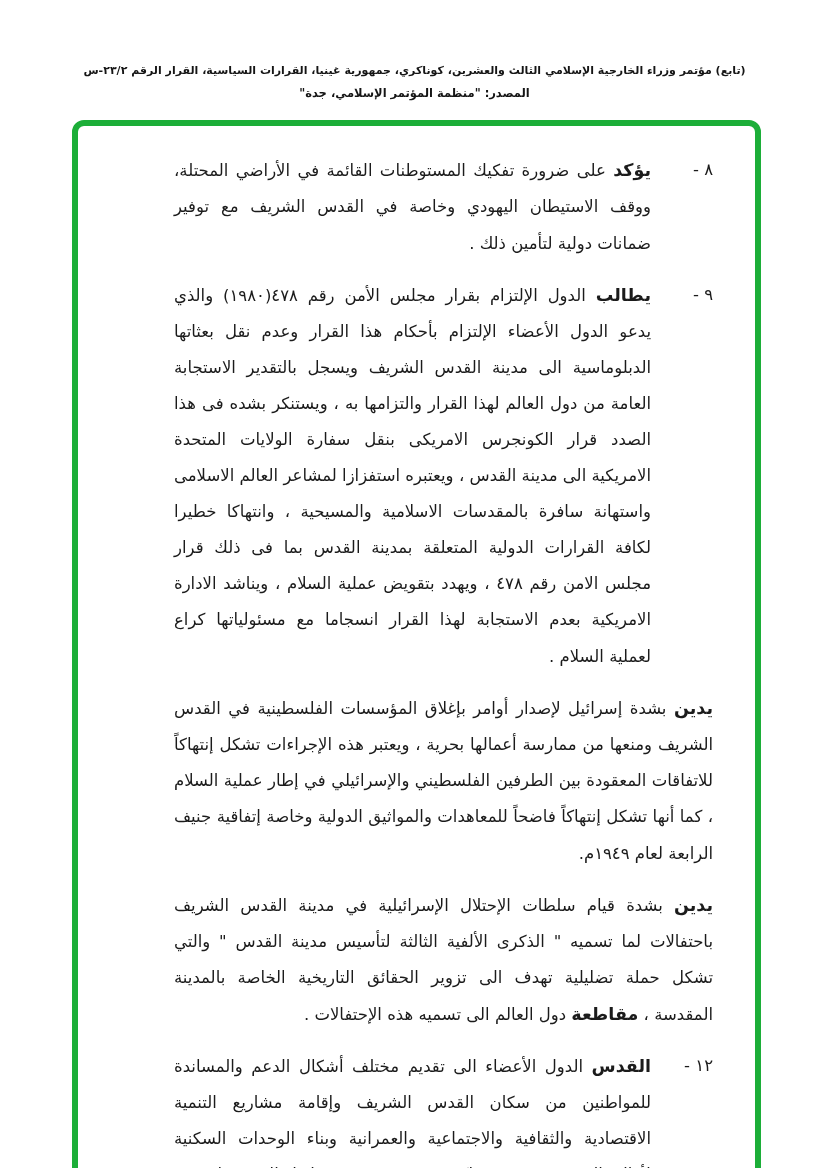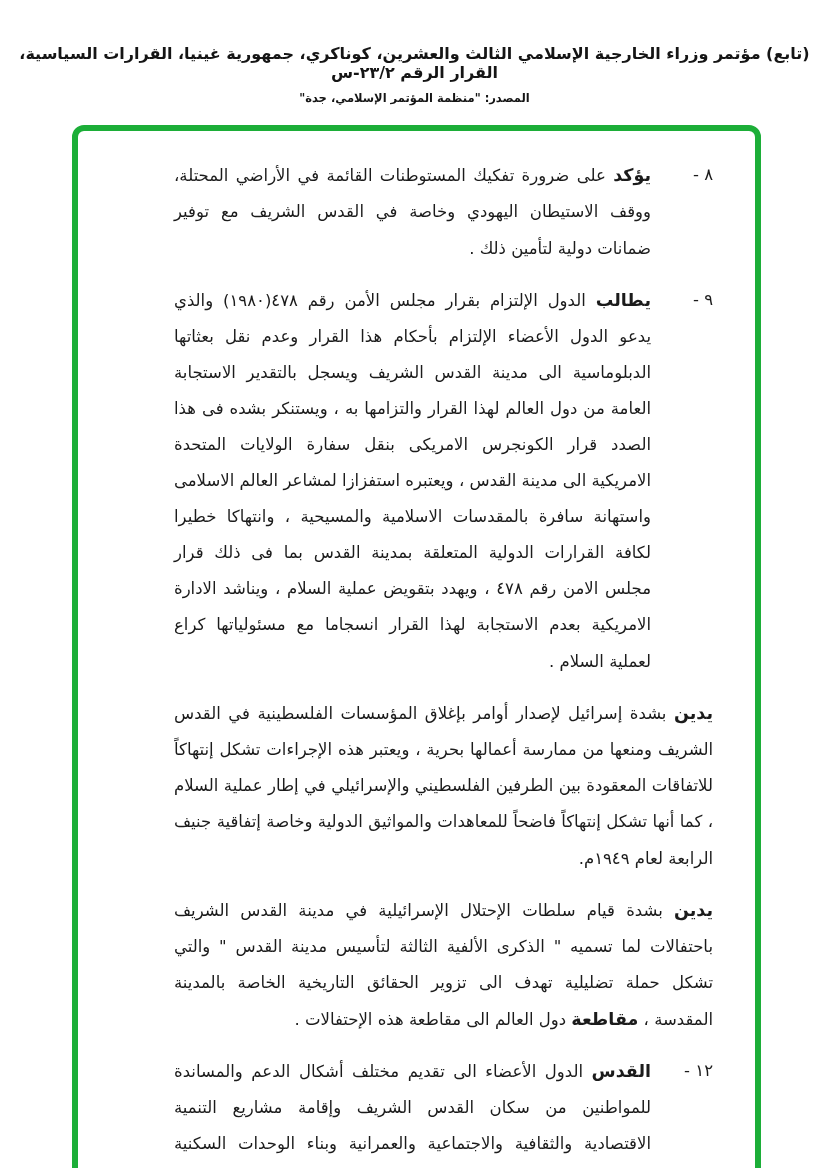--- a/index.html
+++ b/index.html
@@ -11,24 +11,24 @@
     position: relative;
     width: 829px;
     height: 1168px;
     background: #ffffff;
     overflow: hidden;
     font-family: "DejaVu Sans", sans-serif;
     color: #1b1b1b;
     direction: rtl;
   }
   .header-line1 {
-    padding-top: 44px;
+    padding-top: 64px;
     text-align: center;
     font-weight: bold;
-    font-size: 16px;
+    font-size: 11px;
     letter-spacing: 0px;
     color: #151515;
   }
   .header-line2 {
     margin-top: 9px;
     text-align: center;
     font-weight: bold;
     font-size: 11.5px;
     color: #151515;
   }
@@ -83,21 +83,21 @@
     <div class="item">
       <div class="num">٩ -</div>
       <div class="body"><strong>يطالب</strong><span> الدول الإلتزام بقرار مجلس الأمن رقم ٤٧٨(١٩٨٠) والذي يدعو الدول الأعضاء الإلتزام بأحكام هذا القرار وعدم نقل بعثاتها الدبلوماسية الى مدينة القدس الشريف ويسجل بالتقدير الاستجابة العامة من دول العالم لهذا القرار والتزامها به ، ويستنكر بشده فى هذا الصدد قرار الكونجرس الامريكى بنقل سفارة الولايات المتحدة الامريكية الى مدينة القدس ، ويعتبره استفزازا لمشاعر العالم الاسلامى واستهانة سافرة بالمقدسات الاسلامية والمسيحية ، وانتهاكا خطيرا لكافة القرارات الدولية المتعلقة بمدينة القدس بما فى ذلك قرار مجلس الامن رقم ٤٧٨ ، ويهدد بتقويض عملية السلام ، ويناشد الادارة الامريكية بعدم الاستجابة لهذا القرار انسجاما مع مسئولياتها كراع لعملية السلام .</span><strong></strong><span></span></div>
     </div>
 
     <div class="item">
       <div class="body"><strong>يدين</strong><span> بشدة إسرائيل لإصدار أوامر بإغلاق المؤسسات الفلسطينية في القدس الشريف ومنعها من ممارسة أعمالها بحرية ، ويعتبر هذه الإجراءات تشكل إنتهاكاً للاتفاقات المعقودة بين الطرفين الفلسطيني والإسرائيلي في إطار عملية السلام ، كما أنها تشكل إنتهاكاً فاضحاً للمعاهدات والمواثيق الدولية وخاصة إتفاقية جنيف الرابعة لعام ١٩٤٩م.</span><strong></strong><span></span></div>
     </div>
 
     <div class="item">
-      <div class="body"><strong>يدين</strong><span> بشدة قيام سلطات الإحتلال الإسرائيلية في مدينة القدس الشريف باحتفالات لما تسميه " الذكرى الألفية الثالثة لتأسيس مدينة القدس " والتي تشكل حملة تضليلية تهدف الى تزوير الحقائق التاريخية الخاصة بالمدينة المقدسة ، </span><strong>مقاطعة</strong><span> دول العالم الى مقاطعة هذه الإحتفالات .</span></div>
+      <div class="body"><strong>يدين</strong><span> بشدة قيام سلطات الإحتلال الإسرائيلية في مدينة القدس الشريف باحتفالات لما تسميه " الذكرى الألفية الثالثة لتأسيس مدينة القدس " والتي تشكل حملة تضليلية تهدف الى تزوير الحقائق التاريخية الخاصة بالمدينة المقدسة ، </span><strong>مقاطعة</strong><span> دول العالم الى تسميه هذه الإحتفالات .</span></div>
     </div>
 
     <div class="item">
       <div class="num">١٢ -</div>
       <div class="body"><strong>القدس</strong><span> الدول الأعضاء الى تقديم مختلف أشكال الدعم والمساندة للمواطنين من سكان القدس الشريف وإقامة مشاريع التنمية الاقتصادية والثقافية والاجتماعية والعمرانية وبناء الوحدات السكنية لأهالي القدس وترميم مساكنهم ودعم صمودهم وإنقاذ المؤسسات في القدس الشريف من الهدم والضياع .</span><strong></strong><span></span></div>
     </div>
 
   </div>
 
 </div>

